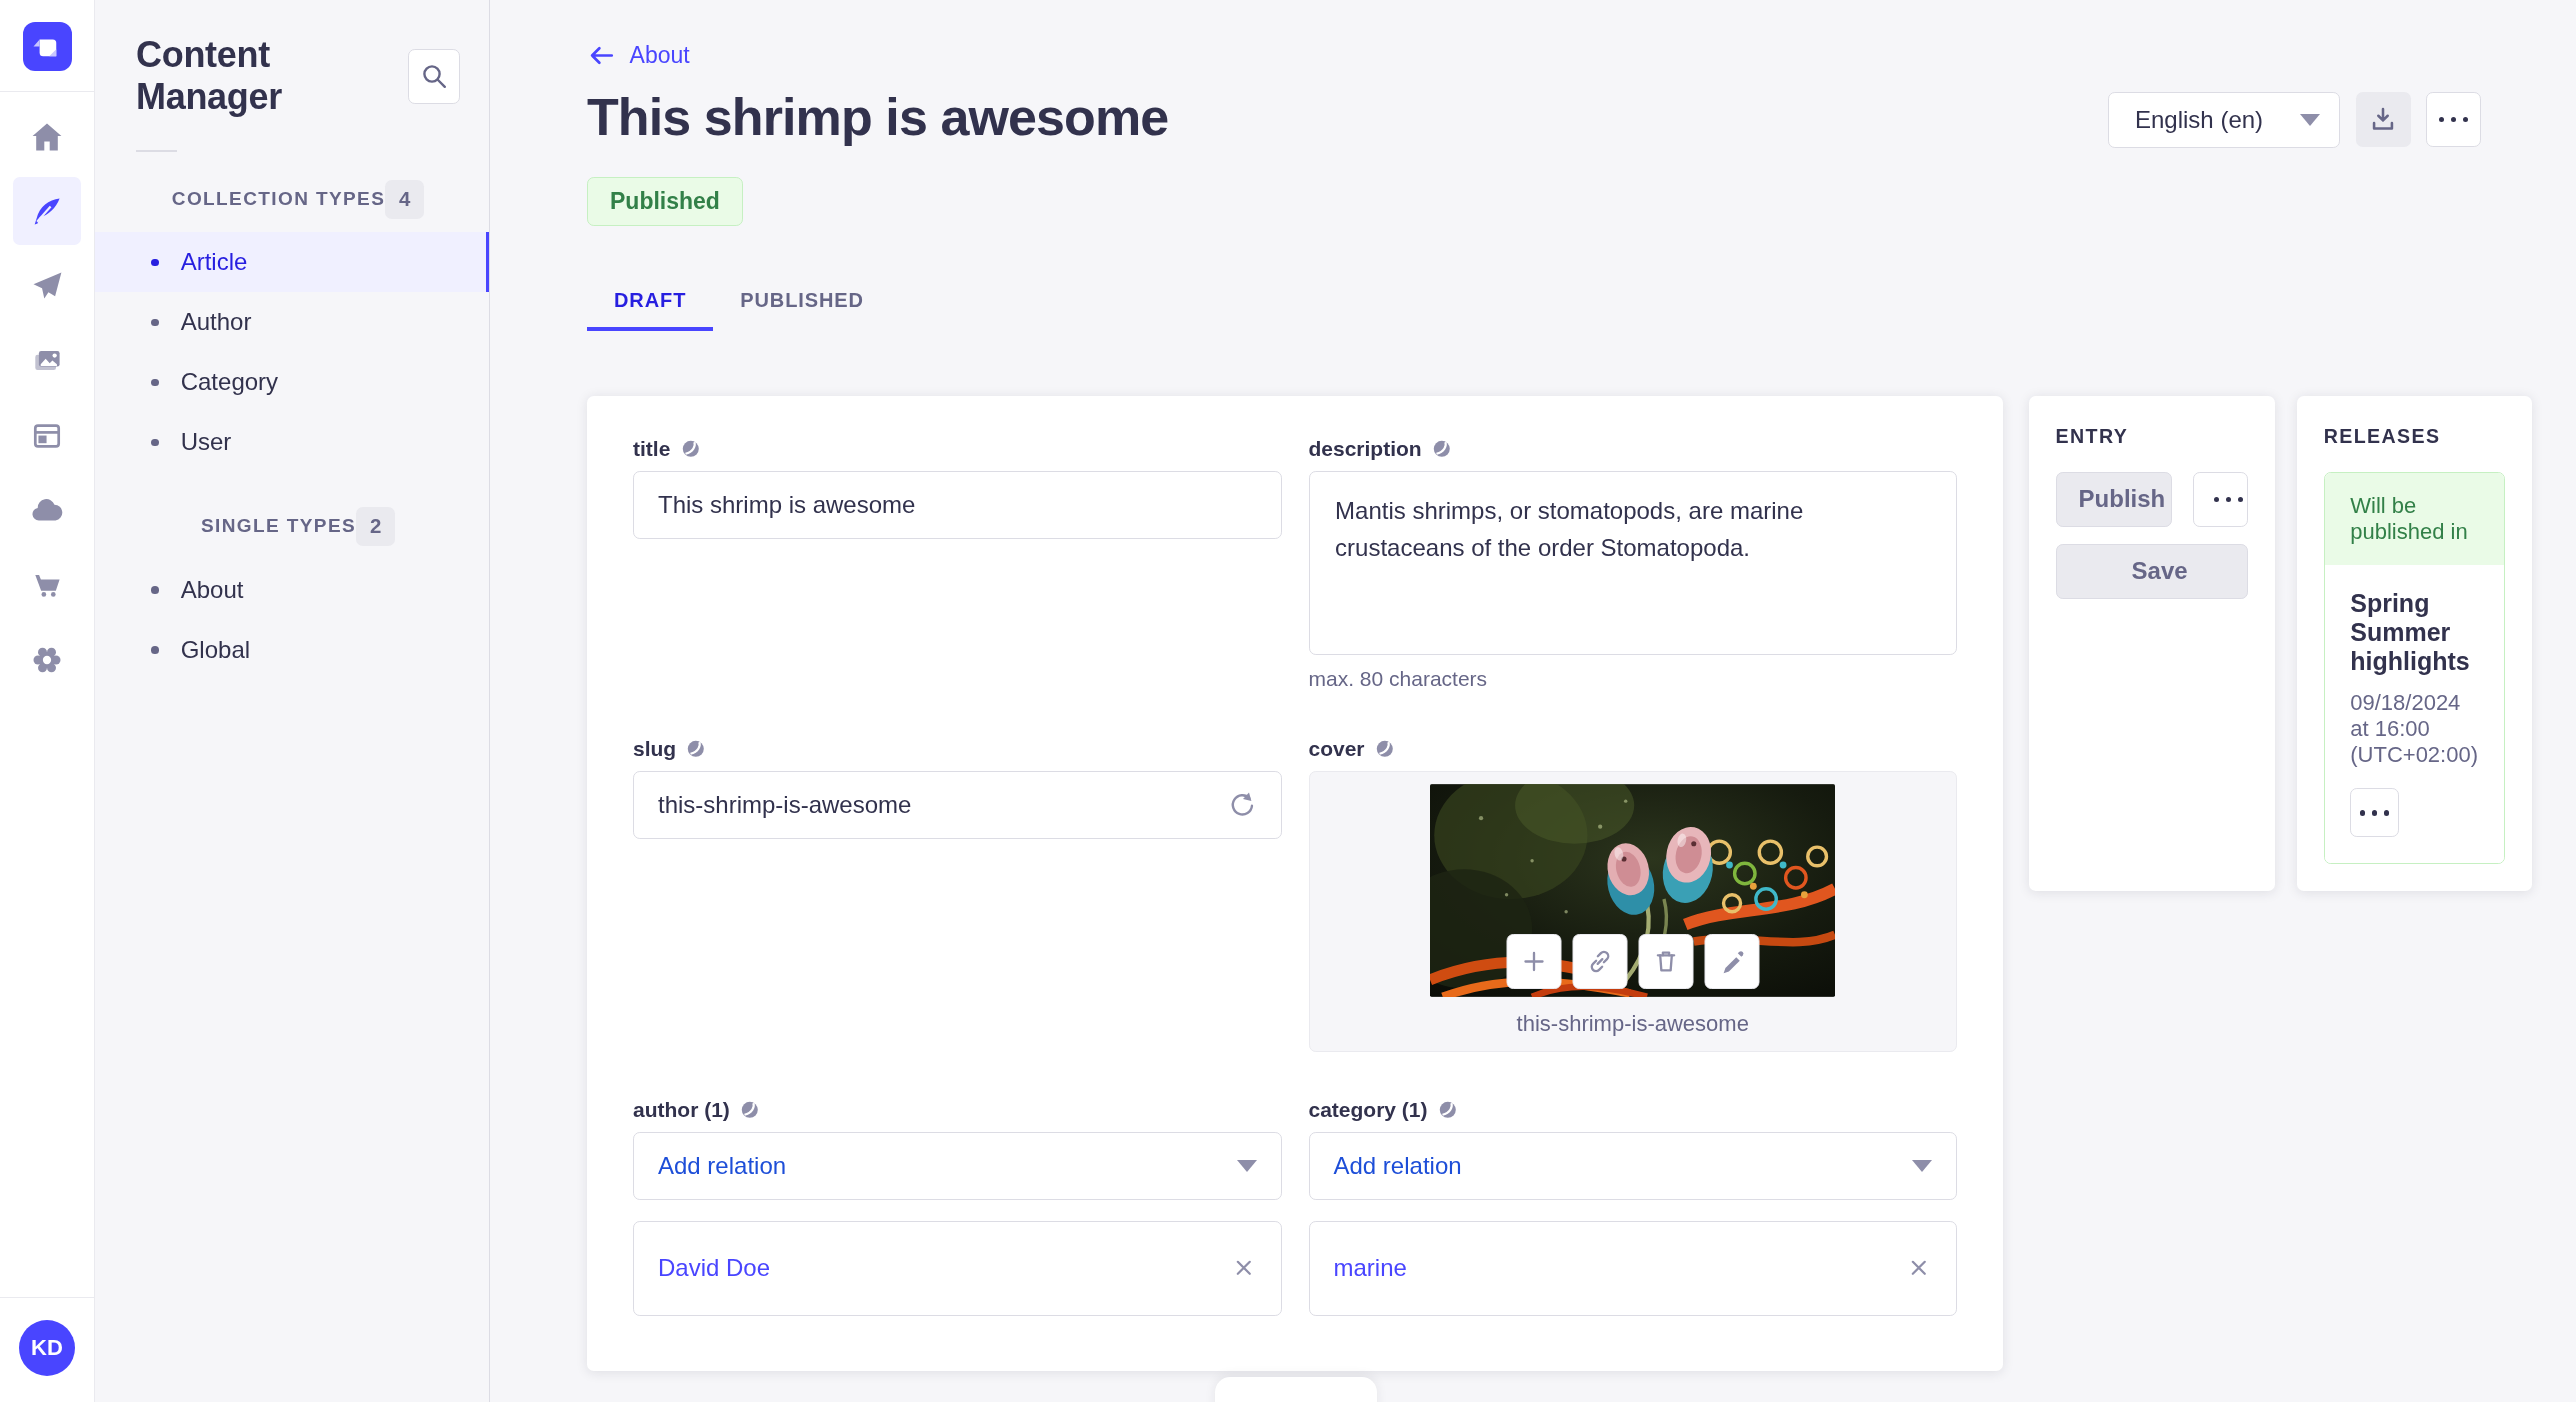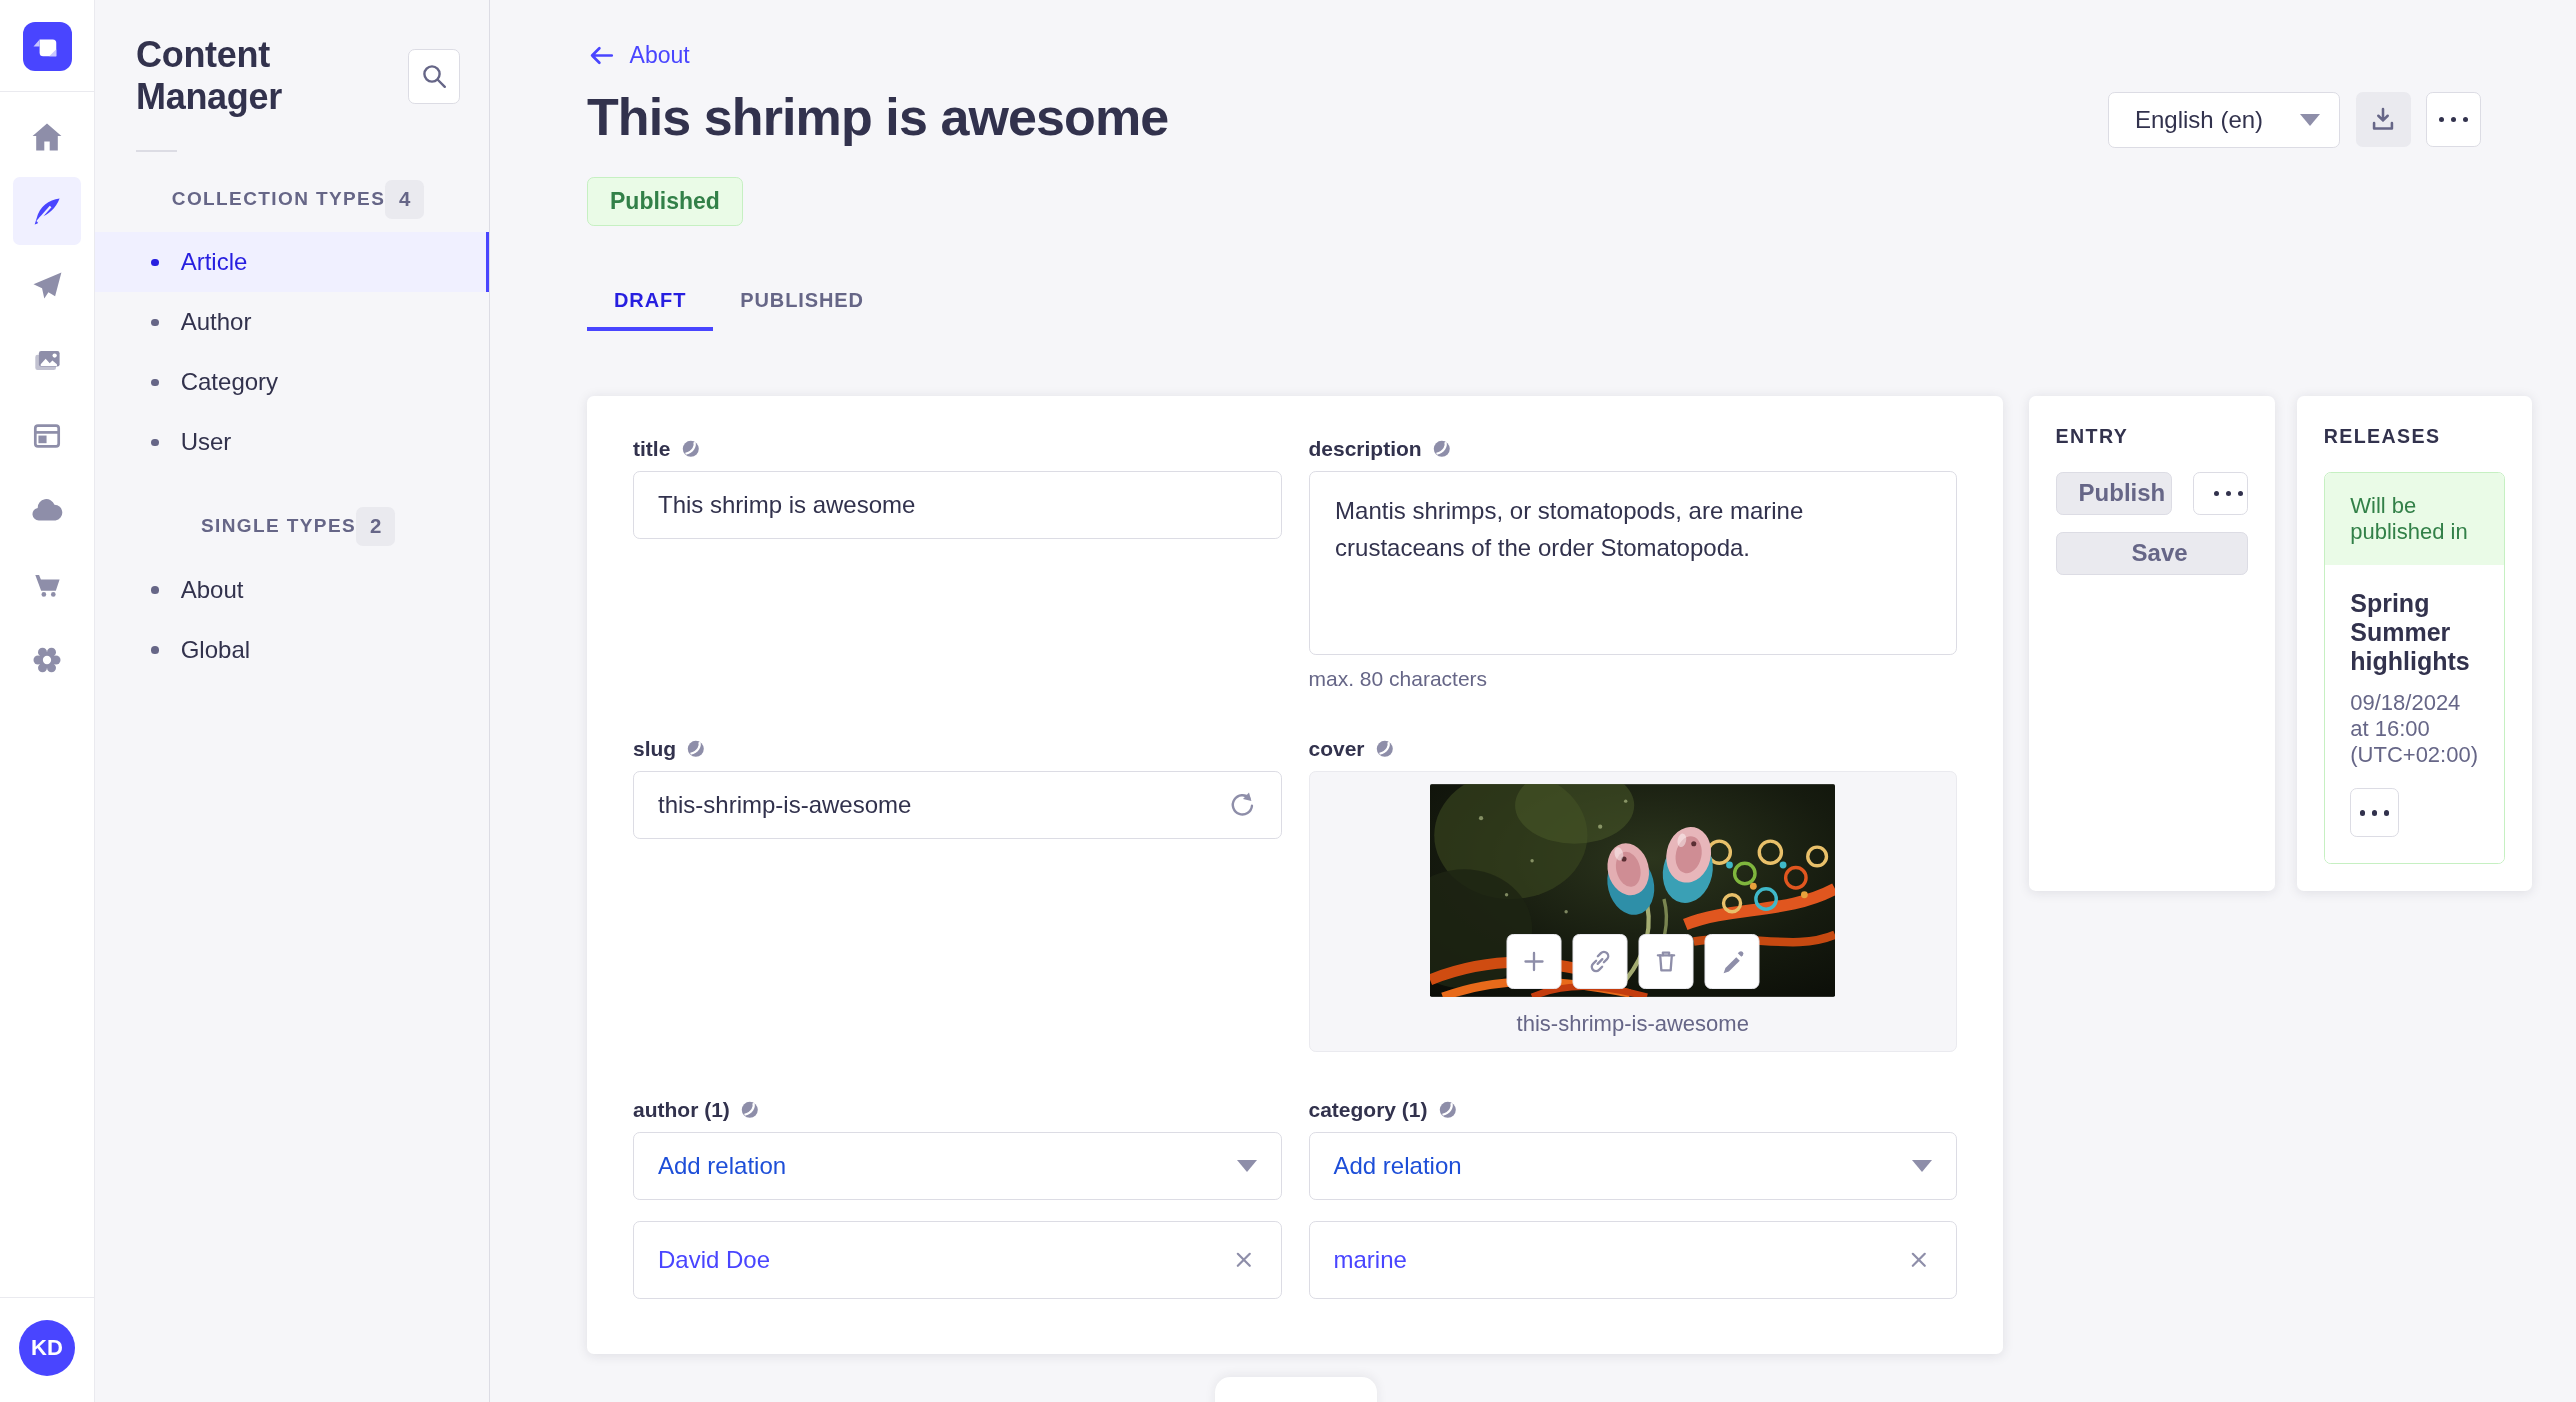--- a/index.html
+++ b/index.html
@@ -97,30 +97,30 @@
                display:flex; flex-direction:column; align-items:center; padding-top:12px; }
   .cover-img { width:405px; height:213px; position:relative; overflow:hidden; border-radius:1.7px; }
   .cover-img svg { display:block; }
   .cover-actions { position:absolute; bottom:8.5px; left:50%; transform:translateX(-50%); display:flex; gap:11px; }
   .cover-action-btn { width:55px; height:55px; background:#fff; border:1.7px solid #eaeaef; border-radius:6.8px;
                       display:flex; align-items:center; justify-content:center; cursor:pointer; color:#8e8ea9; }
   .cover-name { margin-top:13.6px; font-size:22px; color:#666687; }
 
   .combo { cursor:pointer; }
   .combo .placeholder { color:#1d4ed8; }
-  .relation-card { margin-top:20.4px; height:78px; background:#fff; border:1.7px solid #dcdce4; border-radius:6.8px;
+  .relation-card { margin-top:20.4px; height:95px; background:#fff; border:1.7px solid #dcdce4; border-radius:6.8px;
                    display:flex; align-items:center; justify-content:space-between; padding:0 24px; }
   .relation-name { color:#4945ff; font-size:24px; cursor:pointer; }
 
   
   .side-col { width:450px; display:flex; gap:22px; }
   .side-card { background:#fff; border-radius:6.8px; box-shadow:0 1.7px 12px rgba(33,33,52,.10); padding:29px 27px 27px; }
   .side-heading { margin:0 0 24px; font-size:19.6px; font-weight:700; letter-spacing:1.4px; color:#32324d; }
   .entry-top { display:flex; gap:20.4px; margin-bottom:17px; }
-  .btn-gray { height:43px; background:#eaeaef; border:1.7px solid #dcdce4; border-radius:6.8px;
+  .btn-gray { height:55px; background:#eaeaef; border:1.7px solid #dcdce4; border-radius:6.8px;
               color:#666687; font-size:24px; font-weight:600; font-family:inherit;
               display:flex; align-items:center; justify-content:center; cursor:pointer;padding-left:22px; }
   .publish-btn { flex:1; }
   .entry-more { width:55px; flex:none; background:#fff; }
   .save-btn { width:100%; }
 
   .release-box { border:1.7px solid #c6f0c2; border-radius:6.8px; overflow:hidden; }
   .release-box-head { background:#eafbe7; color:#328048; font-size:22px; padding:20.4px 25.6px; }
   .release-box-body { background:#fff; padding:24px 25.6px 25.6px; }
   .release-name { margin:0 0 13.6px; font-size:25px; font-weight:700; color:#32324d; }

